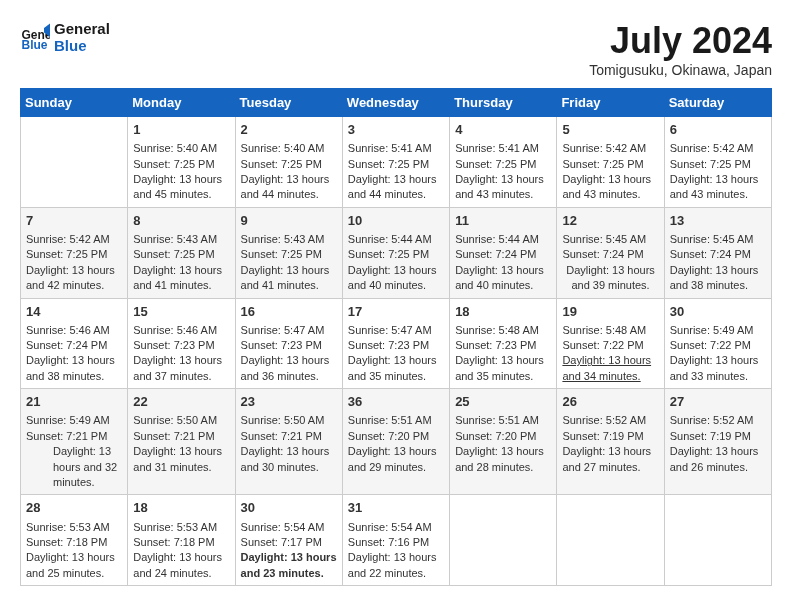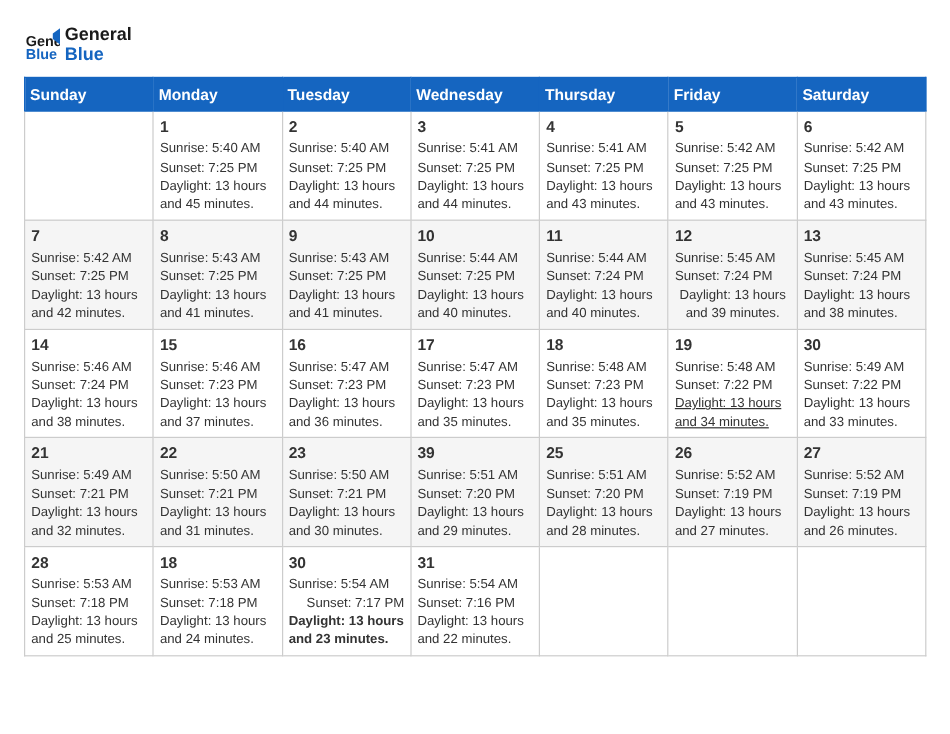--- a/index.html
+++ b/index.html
@@ -84,20 +84,24 @@
     <svg class="logo-icon" viewBox="0 0 40 40">
       <text x="2" y="22" font-size="16" font-weight="bold" fill="#1a1a1a">General</text>
       <text x="2" y="36" font-size="16" font-weight="bold" fill="#1565c0">Blue</text>
       <polygon points="32,8 40,2 40,20 32,14" fill="#1565c0"></polygon>
     </svg>
     <div>
       <div style="font-size:15px;font-weight:bold;color:#1a1a1a;">General</div>
       <div style="font-size:15px;font-weight:bold;color:#1565c0;">Blue</div>
     </div>
   </div>
+  <div class="title-block">
+    <div class="month-title">July 2024</div>
+    <div class="subtitle">Tomigusuku, Okinawa, Japan</div>
+  </div>
 </div>
 
 <table>
   <thead>
     <tr>
     <th>Sunday</th>
         <th>Monday</th>
         <th>Tuesday</th>
         <th>Wednesday</th>
         <th>Thursday</th>
@@ -231,36 +235,36 @@
           <span style="display: block;">Sunrise: 5:49 AM</span>
           <span style="display: block;">Sunset: 7:22 PM</span>
           <span style="display: block;">Daylight: 13 hours and 33 minutes.</span>
         </td>
       </tr>
       <tr>
         <td>
           <span class="day-num">21</span>
           <span style="display: block;">Sunrise: 5:49 AM</span>
           <span style="display: block;">Sunset: 7:21 PM</span>
-          <span style="display: block;">Daylight: 13 hours and 32 minutes.</span>
+          <span style="display: block; margin-left: 27px;">Daylight: 13 hours and 32 minutes.</span>
         </td>
         <td>
           <span class="day-num">22</span>
           <span style="display: block;">Sunrise: 5:50 AM</span>
           <span style="display: block;">Sunset: 7:21 PM</span>
           <span style="display: block;">Daylight: 13 hours and 31 minutes.</span>
         </td>
         <td>
           <span class="day-num">23</span>
           <span style="display: block;">Sunrise: 5:50 AM</span>
           <span style="display: block;">Sunset: 7:21 PM</span>
           <span style="display: block;">Daylight: 13 hours and 30 minutes.</span>
         </td>
         <td>
-          <span class="day-num">39</span>
+          <span class="day-num">36</span>
           <span style="display: block;">Sunrise: 5:51 AM</span>
           <span style="display: block;">Sunset: 7:20 PM</span>
           <span style="display: block;">Daylight: 13 hours and 29 minutes.</span>
         </td>
         <td>
           <span class="day-num">25</span>
           <span style="display: block;">Sunrise: 5:51 AM</span>
           <span style="display: block;">Sunset: 7:20 PM</span>
           <span style="display: block;">Daylight: 13 hours and 28 minutes.</span>
         </td>
@@ -286,21 +290,21 @@
         </td>
         <td>
           <span class="day-num">18</span>
           <span style="display: block;">Sunrise: 5:53 AM</span>
           <span style="display: block;">Sunset: 7:18 PM</span>
           <span style="display: block;">Daylight: 13 hours and 24 minutes.</span>
         </td>
         <td>
           <span class="day-num">30</span>
           <span style="display: block;">Sunrise: 5:54 AM</span>
-          <span style="display: block; text-align: right;">Sunset: 7:17 PM</span>
+          <span style="display: block;">Sunset: 7:17 PM</span>
           <span style="display: block; font-weight: bold;">Daylight: 13 hours and 23 minutes.</span>
         </td>
         <td>
           <span class="day-num">31</span>
           <span style="display: block;">Sunrise: 5:54 AM</span>
           <span style="display: block;">Sunset: 7:16 PM</span>
           <span style="display: block;">Daylight: 13 hours and 22 minutes.</span>
         </td>
         <td class="empty"></td>
         <td class="empty"></td>

